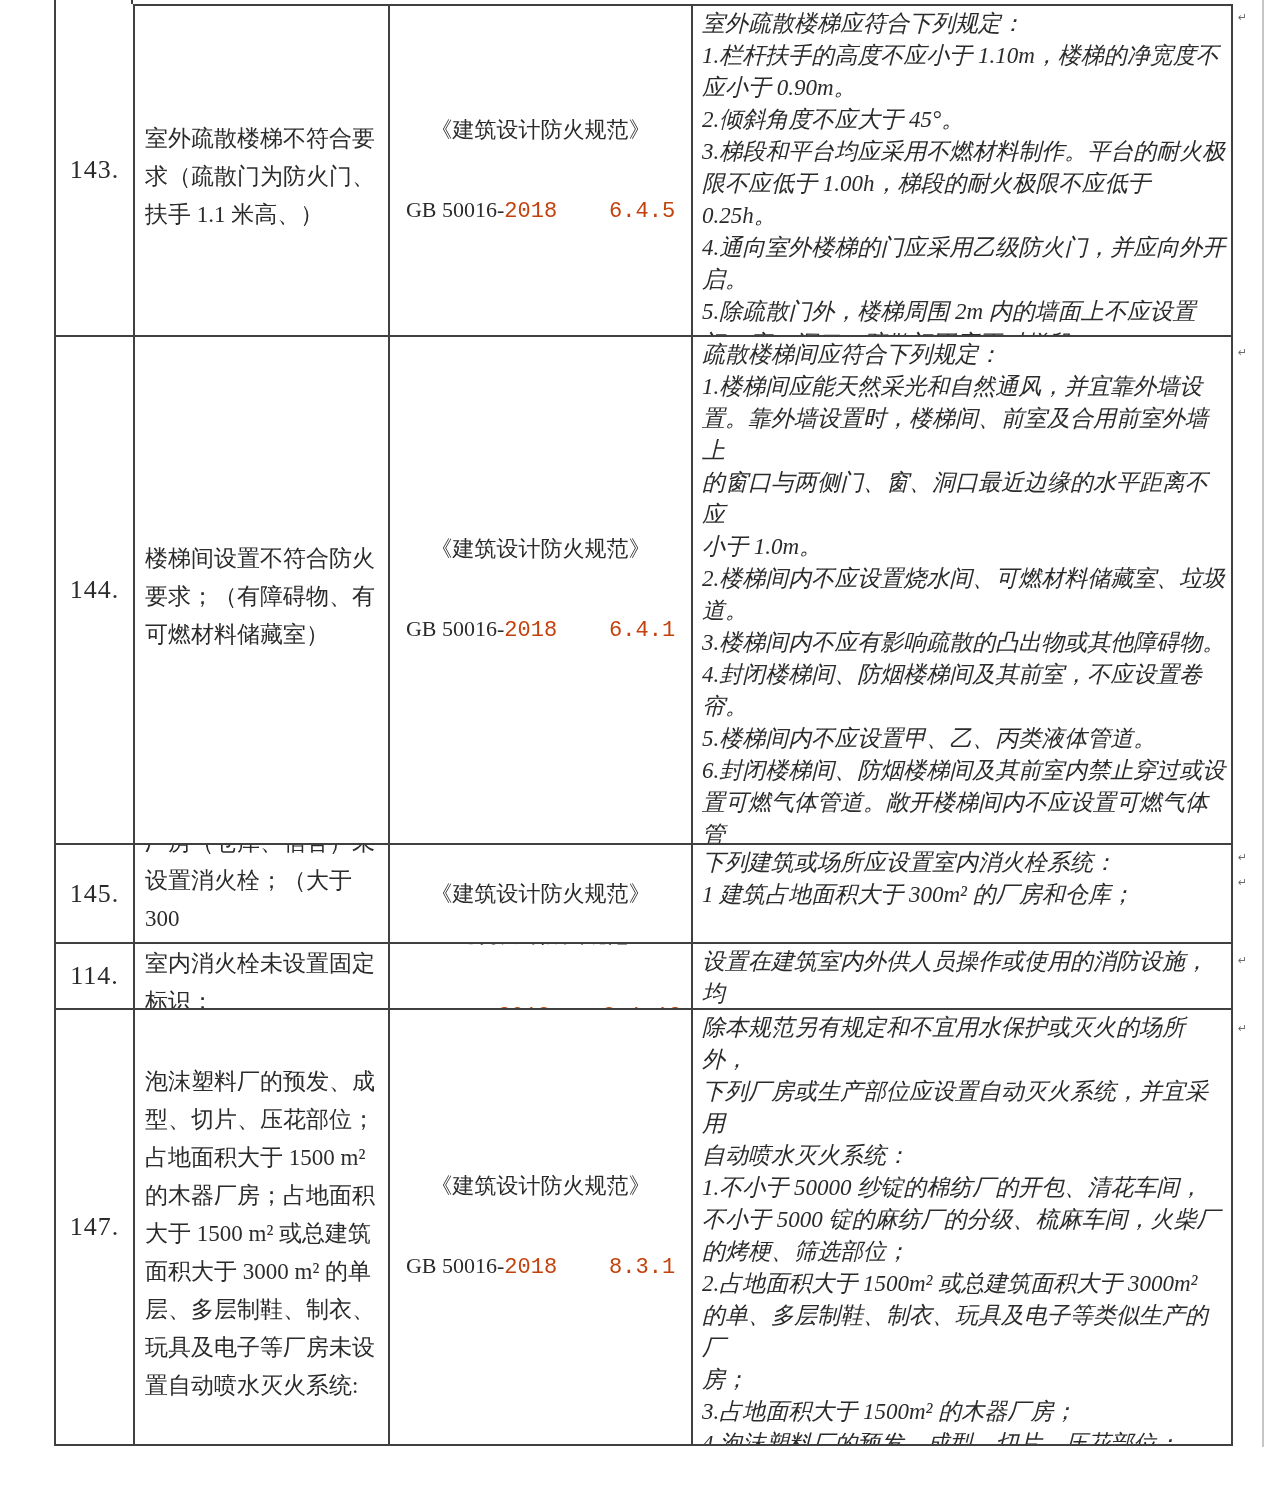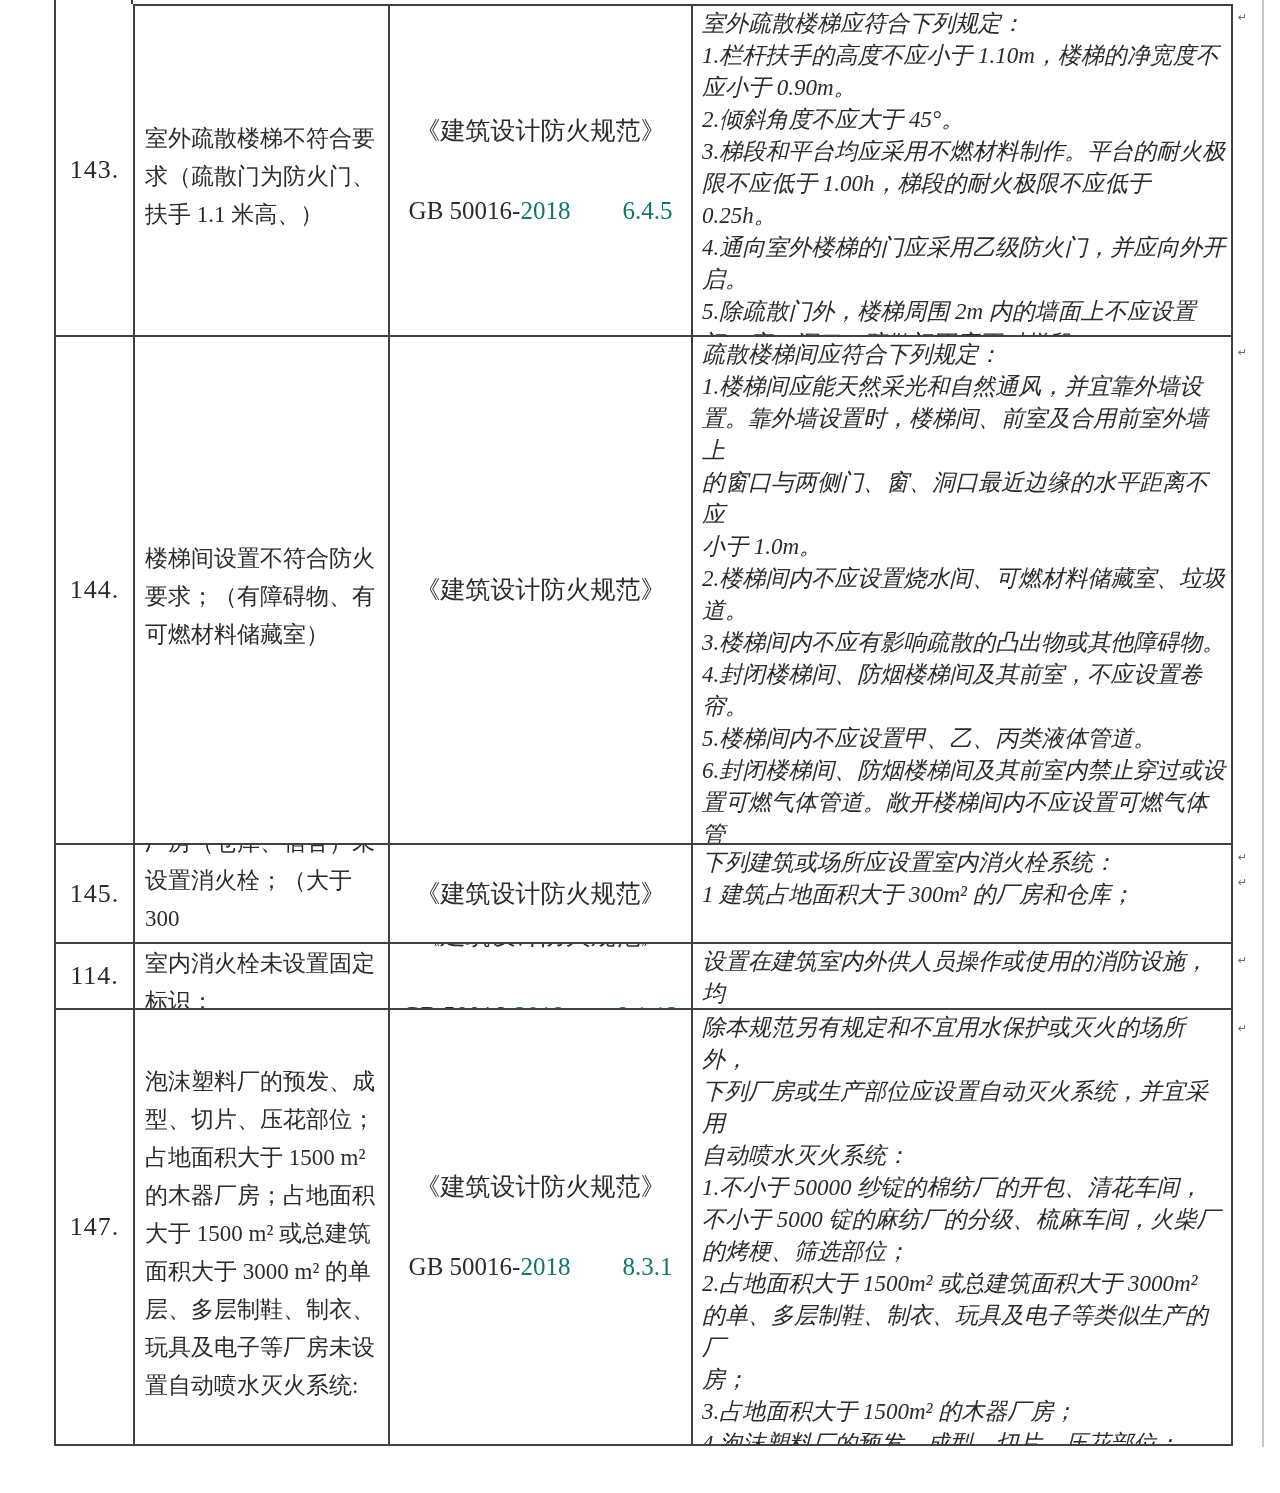--- a/index.html
+++ b/index.html
@@ -26,27 +26,27 @@
   .c-no{
     display:flex;align-items:center;justify-content:center;
     font-size:26px;letter-spacing:1px;
   }
   .c-issue{display:flex;flex-direction:column;justify-content:center;padding:13px 6px 0 10px;}
   .c-issue .txt{
     font-size:23px;line-height:38px;white-space:pre-line;
   }
   .c-ref{
     display:flex;flex-direction:column;justify-content:center;align-items:center;
-    text-align:center;font-size:25px;line-height:40px;gap:40px;
+    text-align:center;font-size:22px;line-height:40px;gap:40px;
   }
   .c-req{padding:2px 4px 0 9px;font-style:italic;}
   .c-req .txt{
     font-size:23px;line-height:32px;white-space:pre-line;
   }
-  .red{color:#0f766e;}
+  .red{color:#c2410c;font-family:Liberation Mono, monospace;}
   .clause{margin-left:52px;}
   .pmark{
     position:absolute;width:12px;height:12px;
     font-size:11px;line-height:12px;color:#6e6e6e;
     font-family:"DejaVu Sans",sans-serif;
   }
   .scan-line{
     position:absolute;left:1262px;top:0;width:2px;height:1447px;background:#c6c6c6;
   }
   .stub{position:absolute;top:0;width:2px;height:4px;background:#404040;}
@@ -86,20 +86,21 @@
       </div>
 
     <div class="cell c-no">144.</div>
     <div class="cell c-issue">
         <div class="txt">楼梯间设置不符合防火
 要求；（有障碍物、有
 可燃材料储藏室）</div>
       </div>
     <div class="cell c-ref">
       <div>《建筑设计防火规范》</div>
+      <div><span>GB 50016-</span><span class="red">2018</span><span class="red clause">6.4.1</span></div>
     </div>
     <div class="cell c-req">
         <div class="txt">疏散楼梯间应符合下列规定：
 1.楼梯间应能天然采光和自然通风，并宜靠外墙设
 置。靠外墙设置时，楼梯间、前室及合用前室外墙上
 的窗口与两侧门、窗、洞口最近边缘的水平距离不应
 小于 1.0m。
 2.楼梯间内不应设置烧水间、可燃材料储藏室、垃圾
 道。
 3.楼梯间内不应有影响疏散的凸出物或其他障碍物。

